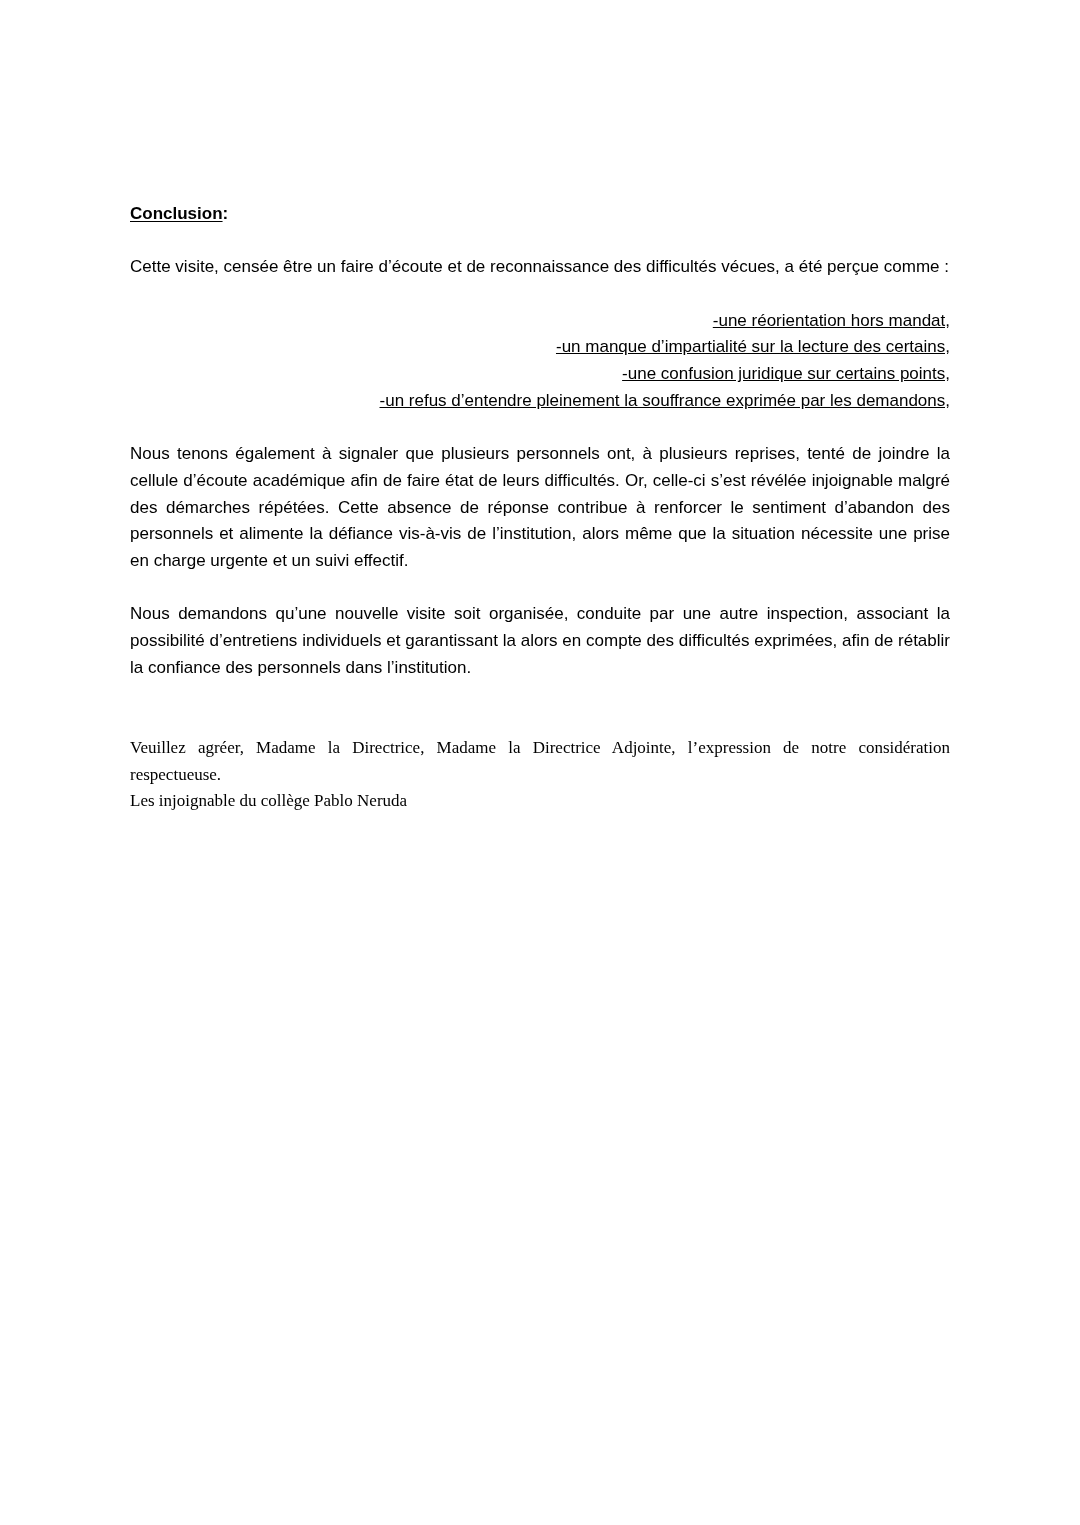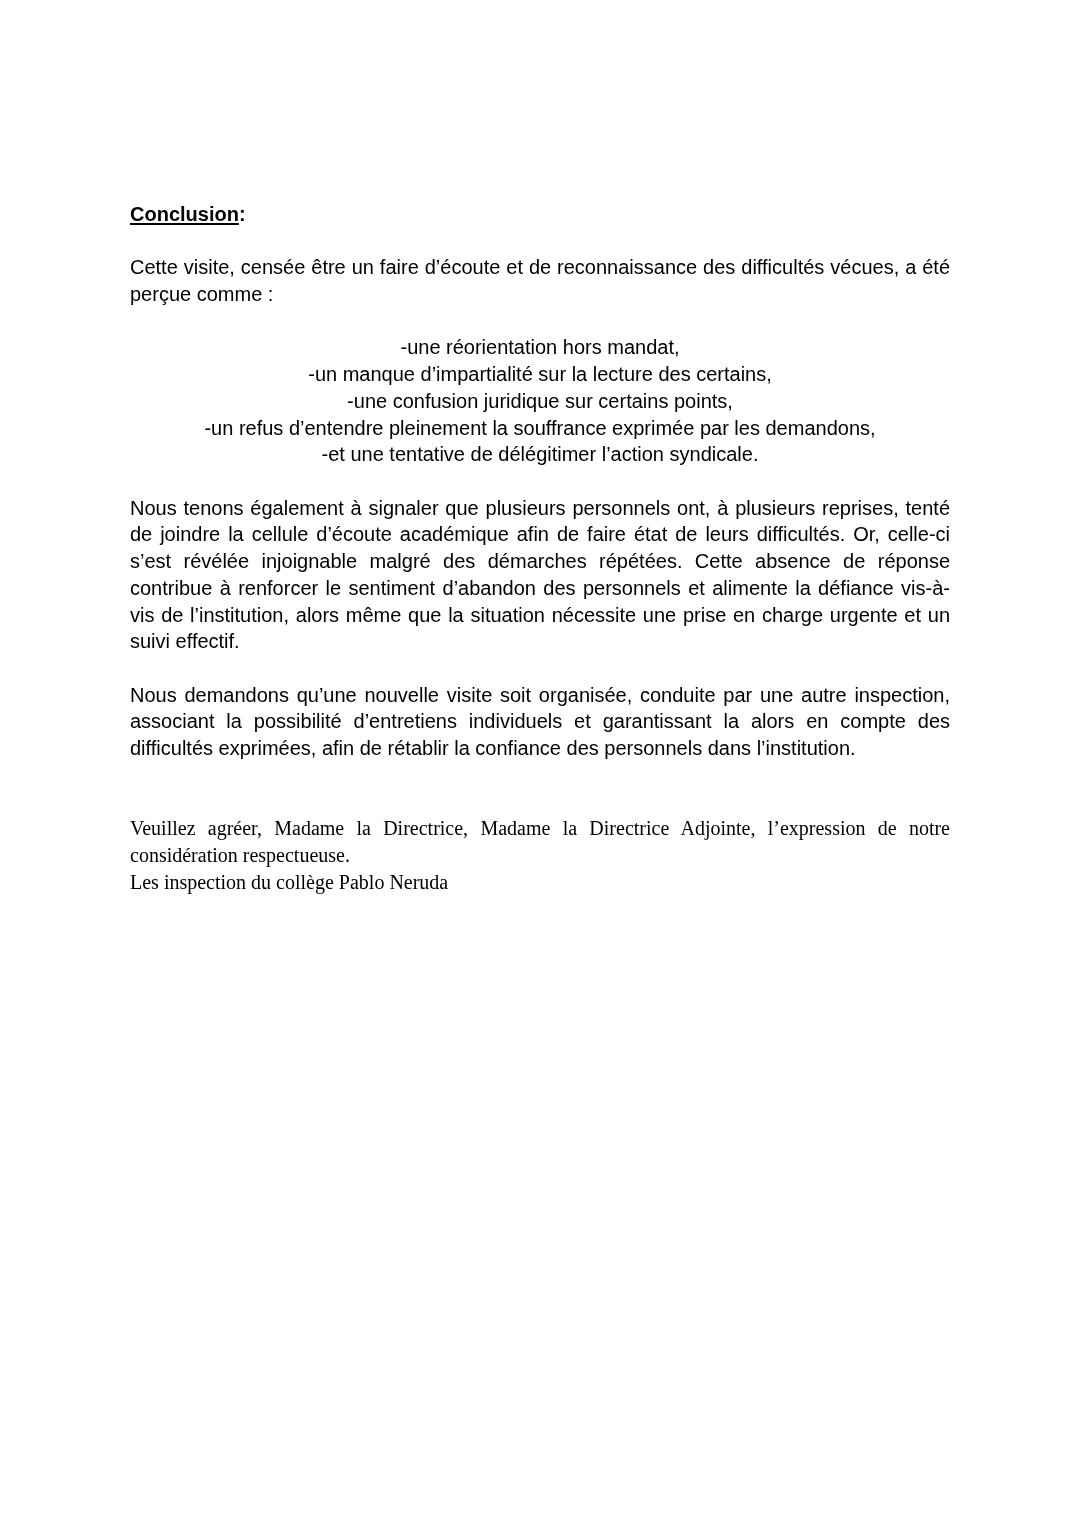--- a/index.html
+++ b/index.html
@@ -15,40 +15,41 @@
     color: #000000;
   }
   .page {
     box-sizing: border-box;
     width: 1080px;
     height: 1525px;
     padding: 201px 130px 0 130px;
     background: #ffffff;
   }
   .doc-text {
-    font-size: 20px;
+    font-size: 17px;
     line-height: 26.7px;
   }
   .heading {
     font-weight: bold;
     margin: 0 0 26.7px 0;
   }
   .heading .underlined {
     text-decoration: underline;
     text-underline-offset: 2px;
   }
   .para {
     margin: 0 0 26.7px 0;
     text-align: justify;
   }
   .grievance-list {
     list-style: none;
     margin: 0 0 26.7px 0;
     padding: 0;
-    text-align: center;
+    text-align: right;
+    text-decoration: underline;
   }
   .grievance-list li {
     margin: 0;
     padding: 0;
   }
   .closing {
     margin-top: 53.4px;
     font-family: Liberation Serif, serif;
   }
   .closing .formula {
@@ -67,25 +68,24 @@
 
   <p class="heading"><span class="underlined">Conclusion</span><span>:</span></p>
 
   <p class="para">Cette visite, censée être un faire d’écoute et de reconnaissance des difficultés vécues, a été perçue comme :</p>
 
   <ul class="grievance-list">
     <li>-une réorientation hors mandat,</li>
     <li>-un manque d’impartialité sur la lecture des certains,</li>
     <li>-une confusion juridique sur certains points,</li>
     <li>-un refus d’entendre pleinement la souffrance exprimée par les demandons,</li>
-    <li>-et une tentative de délégitimer l’action syndicale.</li>
   </ul>
 
   <p class="para">Nous tenons également à signaler que plusieurs personnels ont, à plusieurs reprises, tenté de joindre la cellule d’écoute académique afin de faire état de leurs difficultés. Or, celle-ci s’est révélée injoignable malgré des démarches répétées. Cette absence de réponse contribue à renforcer le sentiment d’abandon des personnels et alimente la défiance vis-à-vis de l’institution, alors même que la situation nécessite une prise en charge urgente et un suivi effectif.</p>
 
   <p class="para">Nous demandons qu’une nouvelle visite soit organisée, conduite par une autre inspection, associant la possibilité d’entretiens individuels et garantissant la alors en compte des difficultés exprimées, afin de rétablir la confiance des personnels dans l’institution.</p>
 
   <div class="closing">
     <p class="formula">Veuillez agréer, Madame la Directrice, Madame la Directrice Adjointe, l’expression de notre considération respectueuse.</p>
-    <p class="signature">Les inspection du collège Pablo Neruda</p>
+    <p class="signature">Les injoignable du collège Pablo Neruda</p>
   </div>
 
 </div>
 
 </body></html>

